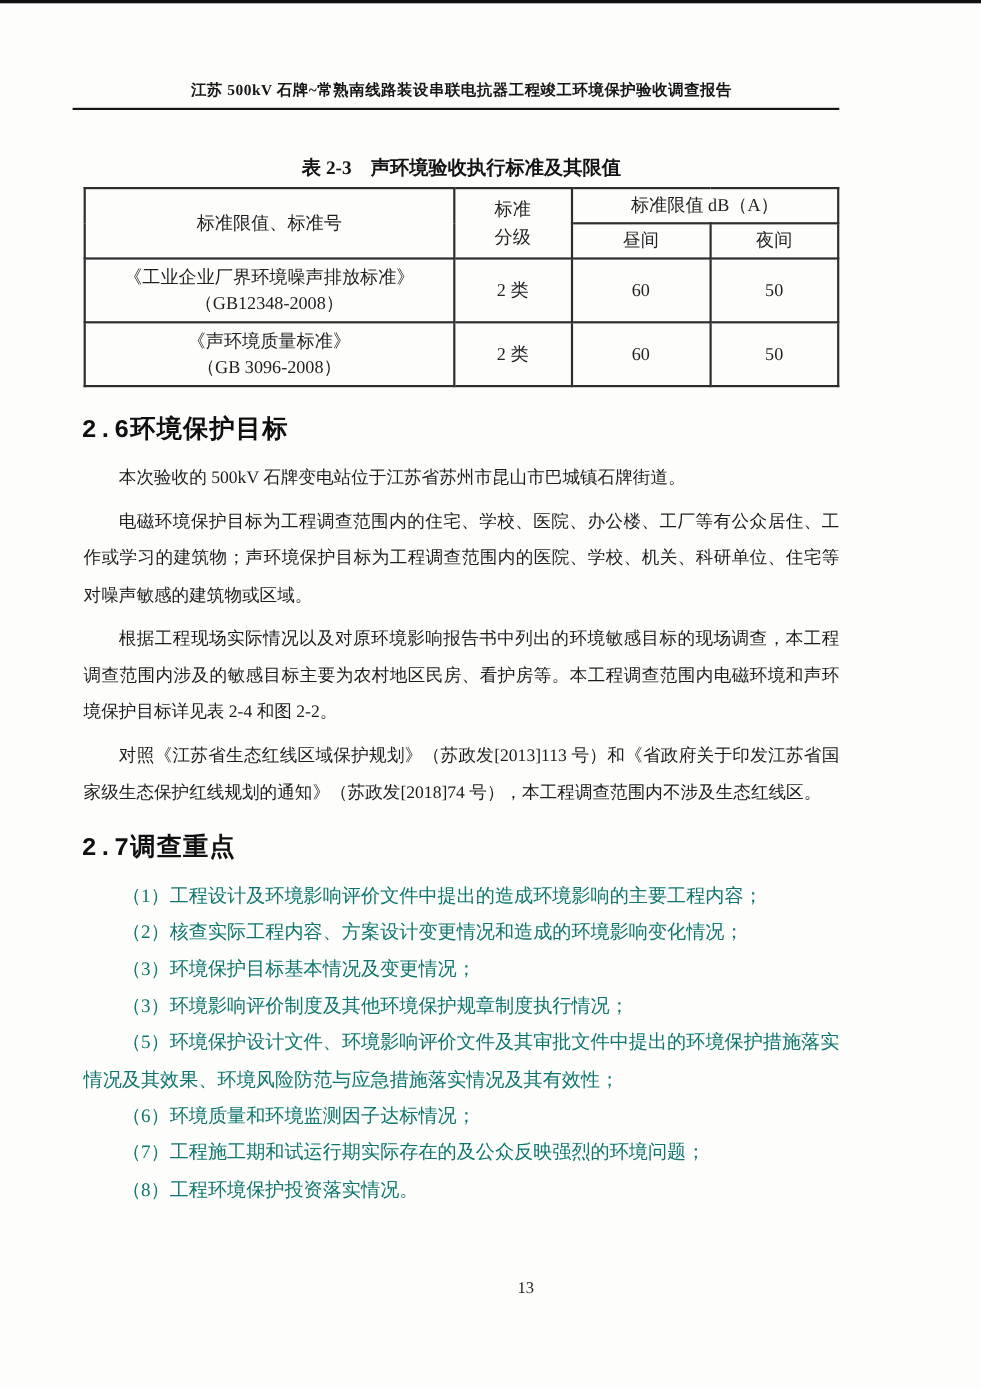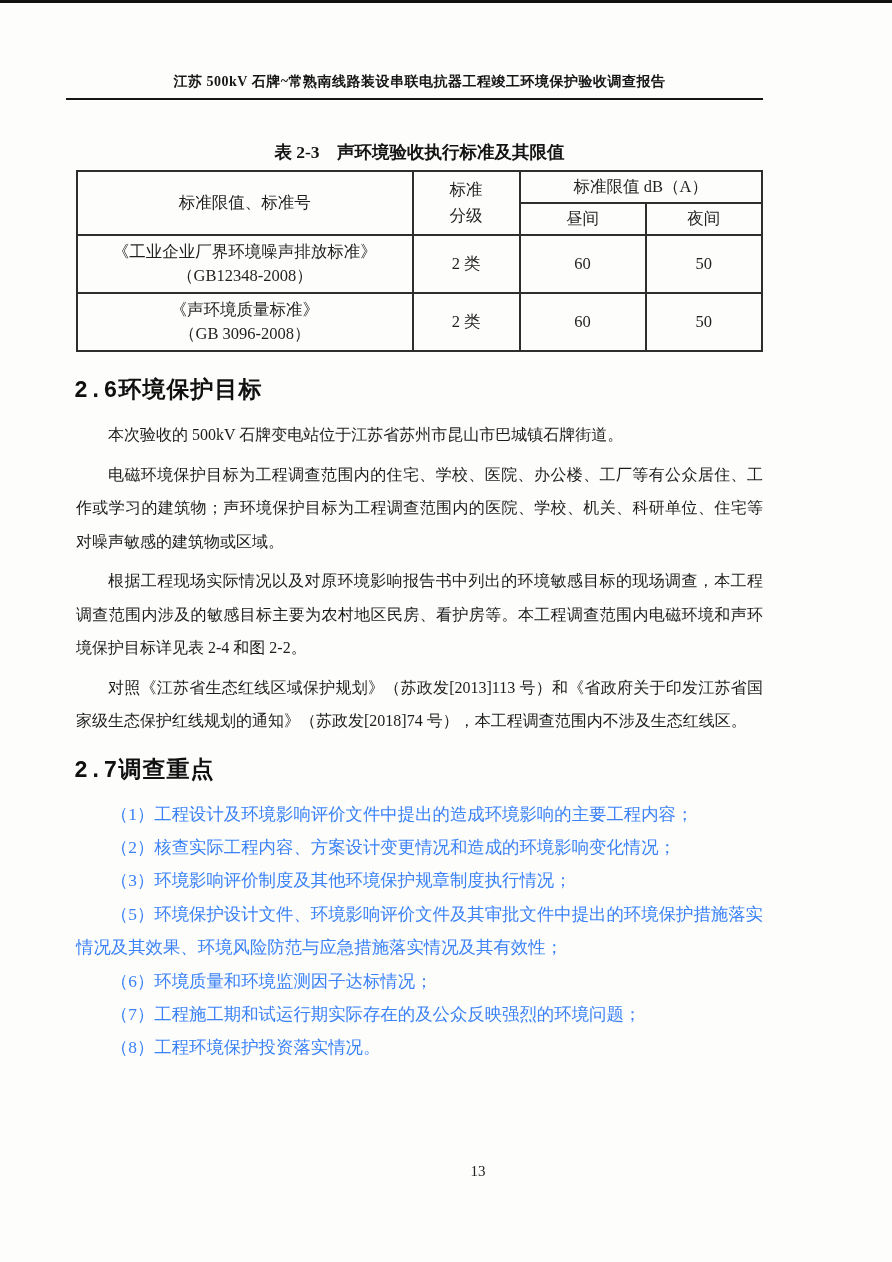--- a/index.html
+++ b/index.html
@@ -74,21 +74,21 @@
     text-indent: 2em;
     margin: 0 0 6px 0;
     color: #1c1c1c;
   }
   .list-item {
     font-size: 17.4px;
     line-height: 33.4px;
     text-align: justify;
     text-indent: 2em;
     margin: 0;
-    color: #3b82f6;
+    color: #0f766e;
   }
   .page-number {
     position: absolute;
     top: 1163px;
     left: 0; width: 100%;
     text-align: center;
     font-size: 15px;
     color: #222;
     margin-left: 32px;
   }
@@ -150,20 +150,21 @@
 
   <p class="body-para">本次验收的 500kV 石牌变电站位于江苏省苏州市昆山市巴城镇石牌街道。</p>
   <p class="body-para">电磁环境保护目标为工程调查范围内的住宅、学校、医院、办公楼、工厂等有公众居住、工作或学习的建筑物；声环境保护目标为工程调查范围内的医院、学校、机关、科研单位、住宅等对噪声敏感的建筑物或区域。</p>
   <p class="body-para">根据工程现场实际情况以及对原环境影响报告书中列出的环境敏感目标的现场调查，本工程调查范围内涉及的敏感目标主要为农村地区民房、看护房等。本工程调查范围内电磁环境和声环境保护目标详见表 2-4 和图 2-2。</p>
   <p class="body-para">对照《江苏省生态红线区域保护规划》（苏政发[2013]113 号）和《省政府关于印发江苏省国家级生态保护红线规划的通知》（苏政发[2018]74 号），本工程调查范围内不涉及生态红线区。</p>
 
   <div class="section-heading second">2.7调查重点</div>
 
   <p class="list-item">（1）工程设计及环境影响评价文件中提出的造成环境影响的主要工程内容；</p>
   <p class="list-item">（2）核查实际工程内容、方案设计变更情况和造成的环境影响变化情况；</p>
+  <p class="list-item">（3）环境保护目标基本情况及变更情况；</p>
   <p class="list-item">（3）环境影响评价制度及其他环境保护规章制度执行情况；</p>
   <p class="list-item">（5）环境保护设计文件、环境影响评价文件及其审批文件中提出的环境保护措施落实情况及其效果、环境风险防范与应急措施落实情况及其有效性；</p>
   <p class="list-item">（6）环境质量和环境监测因子达标情况；</p>
   <p class="list-item">（7）工程施工期和试运行期实际存在的及公众反映强烈的环境问题；</p>
   <p class="list-item">（8）工程环境保护投资落实情况。</p>
 
 </div>
 
 <div class="page-number">13</div>
 

